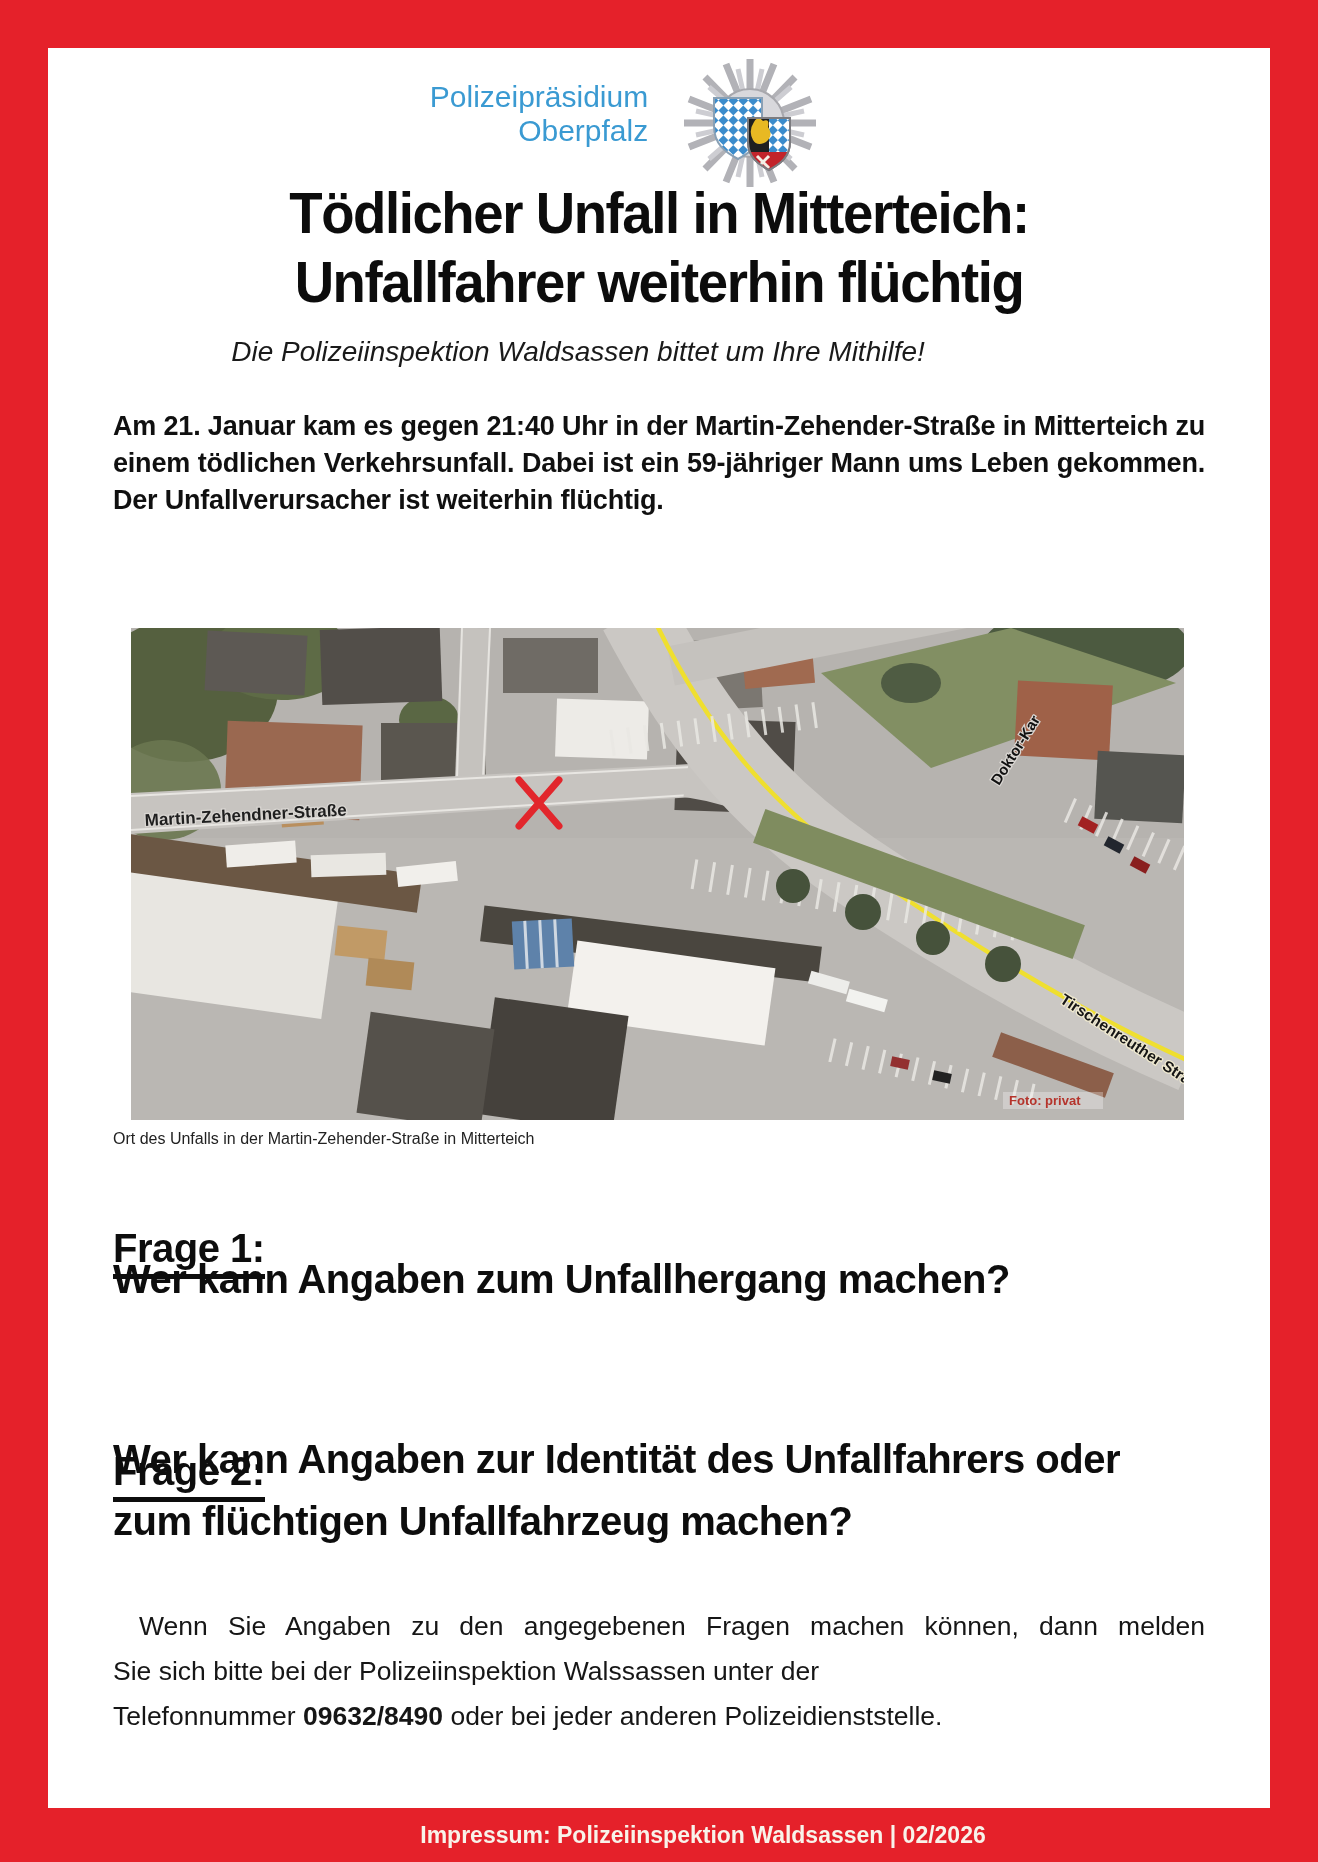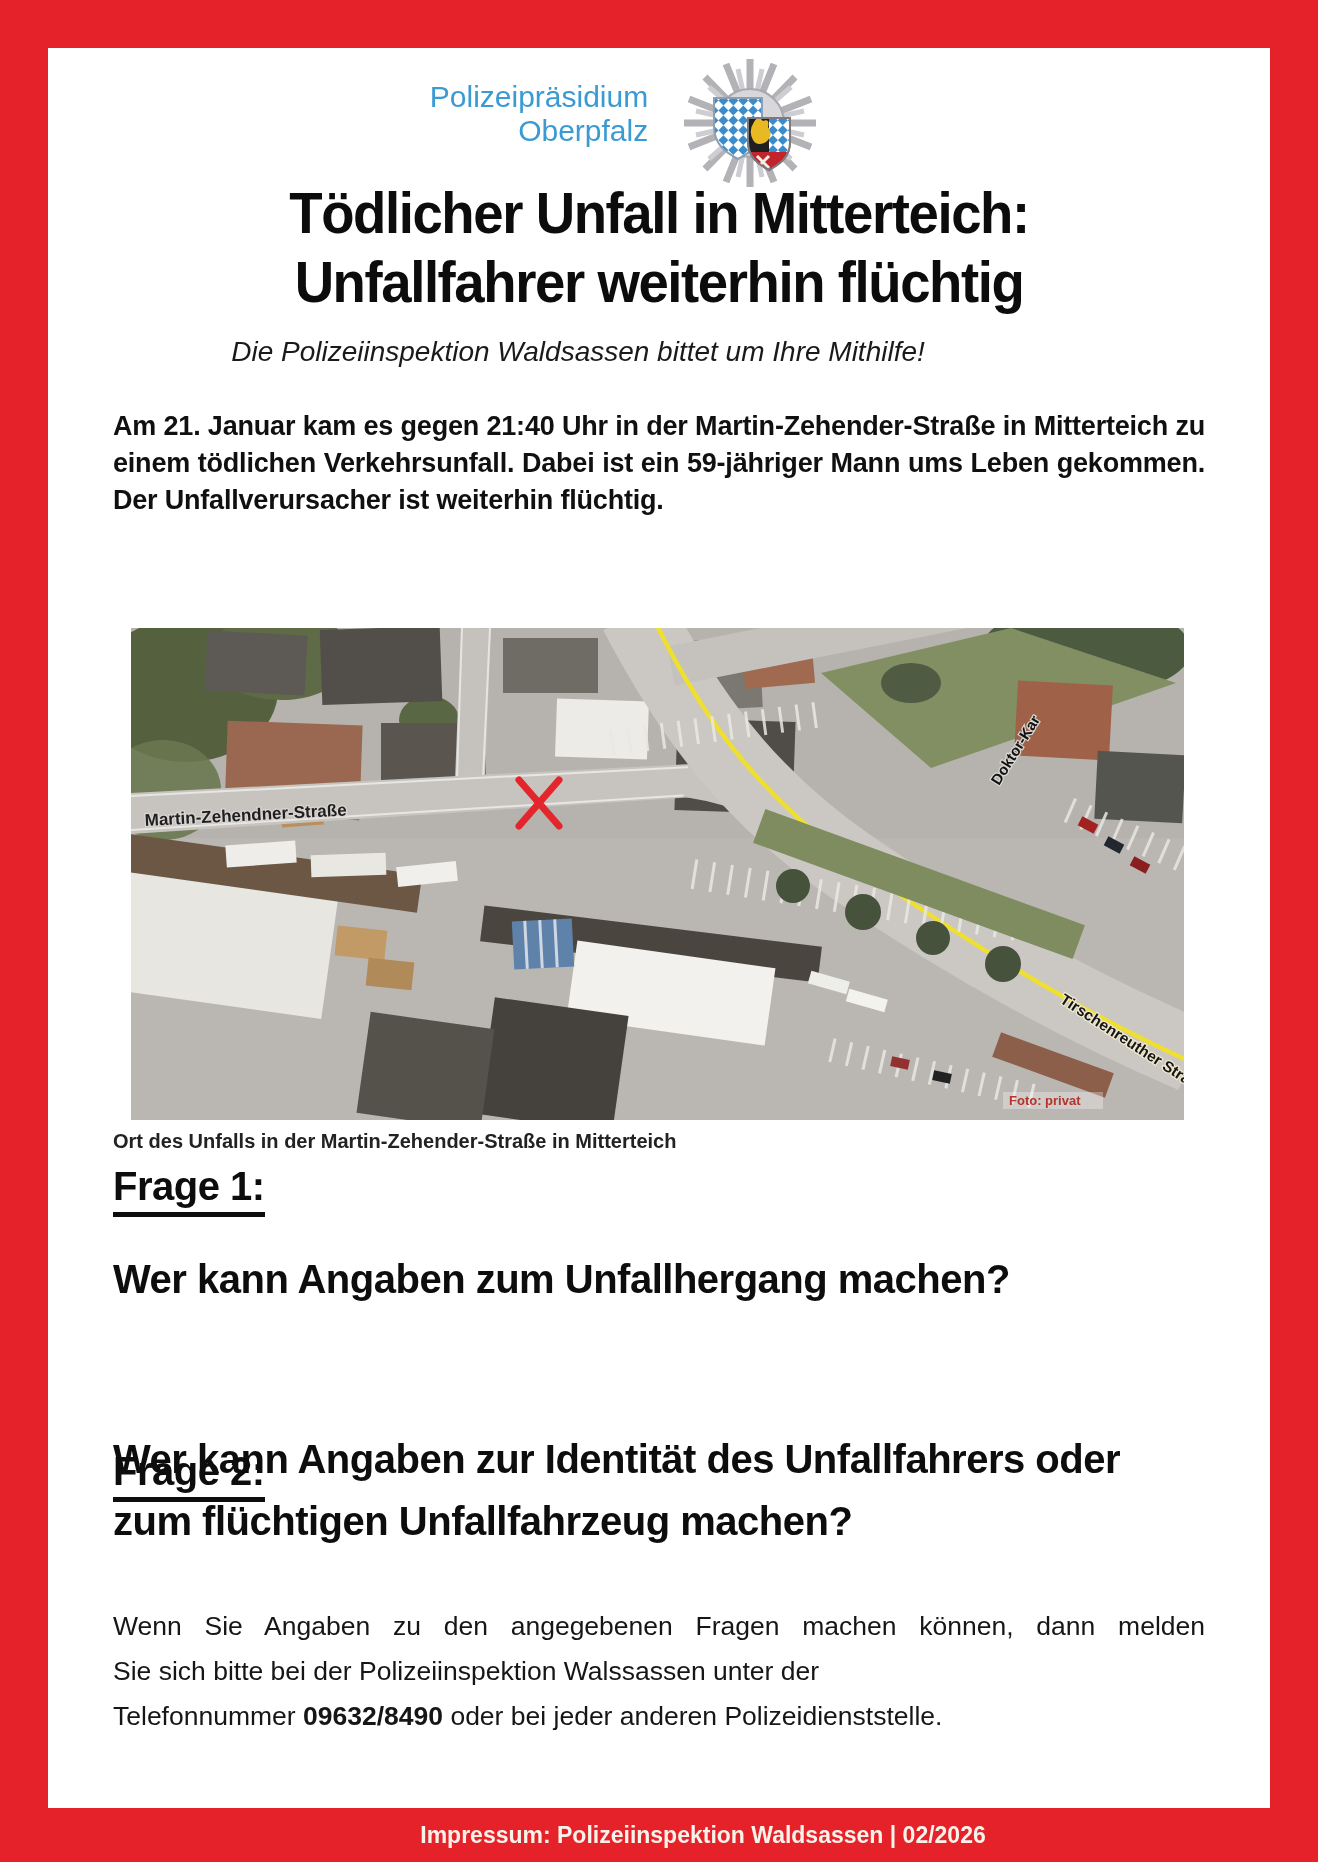--- a/index.html
+++ b/index.html
@@ -24,28 +24,28 @@
   .headline{left:48px;top:178px;width:1222px;text-align:center;font-weight:700;
             font-size:58px;line-height:69px;letter-spacing:-1.5px;color:#0c0c0c;
             transform:scaleX(.94);transform-origin:50% 0;}
   .subtitle{left:48px;top:336px;width:1060px;text-align:center;font-style:italic;font-size:28px;color:#1a1a1a;}
 
   .intro{left:113px;top:392px;width:1092px;font-weight:700;font-size:27px;line-height:37px;
          text-align:justify;letter-spacing:-0.2px;color:#101010;margin-top:16px;}
 
   .map-wrap{left:131px;top:628px;width:1053px;height:492px;overflow:hidden;background:#b6b3af;}
   .map-wrap svg{display:block;}
-  .caption{left:113px;top:1130px;font-size:20px;color:#222;font-weight:bold;}
+  .caption{left:113px;top:1130px;font-size:16px;color:#222;}
 
   .q-heading{font-weight:700;font-size:40px;letter-spacing:-0.5px;color:#0d0d0d;}
   .q-heading span{display:inline-block;border-bottom:5px solid #0d0d0d;padding-bottom:3px;}
   .q-text{font-weight:700;font-size:40px;letter-spacing:-0.5px;line-height:62px;color:#0d0d0d;width:1060px;}
 
   .contact{left:113px;top:1604px;width:1092px;font-size:26.5px;line-height:45px;color:#161616;}
-  .contact .stretch{text-align:justify;text-align-last:justify;}
+  .contact .stretch{text-align:justify;text-align-last:justify;margin-left:26px;}
   .contact b{font-weight:700;}
 
   .footer{position:absolute;left:0;top:1808px;width:1318px;height:54px;background:var(--accent-red);
           display:flex;align-items:center;justify-content:center;padding-left:44px;}
   .footer .txt{color:#f8f3ea;font-weight:700;font-size:23px;}
 
   .svgtxt{font-family:"Liberation Sans","DejaVu Sans",sans-serif;font-weight:700;paint-order:stroke;}
 </style>
 </head>
 <body>
@@ -177,21 +177,21 @@
 
     <text class="svgtxt" x="14" y="198" font-size="17" fill="#1f1f1f" stroke="#d9d6d2" stroke-width="2.5" transform="rotate(-3 14 198)">Martin-Zehendner-Straße</text>
     <text class="svgtxt" x="0" y="0" font-size="15" fill="#111" stroke="#d9d6d2" stroke-width="2.5" transform="translate(868 158) rotate(-58)">Doktor-Kar</text>
     <text class="svgtxt" x="0" y="0" font-size="15.5" fill="#161616" stroke="#efe9cf" stroke-width="2.5" transform="translate(928 374) rotate(33)">Tirschenreuther Straße</text>
     <rect x="872" y="464" width="100" height="17" fill="#ffffff" opacity=".3"></rect>
     <text x="878" y="477" font-size="13" font-weight="700" fill="#b5342c">Foto: privat</text>
   </svg>
 </div>
 <div class="abs caption">Ort des Unfalls in der Martin-Zehender-Straße in Mitterteich</div>
 
-<div class="abs q-heading" style="left:113px;top:1164px;">
+<div class="abs q-heading" style="left:113px;top:1226px;">
   <span>Frage 1:</span>
 </div>
 <div class="abs q-text" style="left:113px;top:1248px;">Wer kann Angaben zum Unfallhergang machen?</div>
 
 <div class="abs q-heading" style="left:113px;top:1449px;">
   <span>Frage 2:</span>
 </div>
 <div class="abs q-text" style="left:113px;top:1428px;">Wer kann Angaben zur Identität des Unfallfahrers oder zum flüchtigen Unfallfahrzeug machen?</div>
 
 <div class="abs contact">

